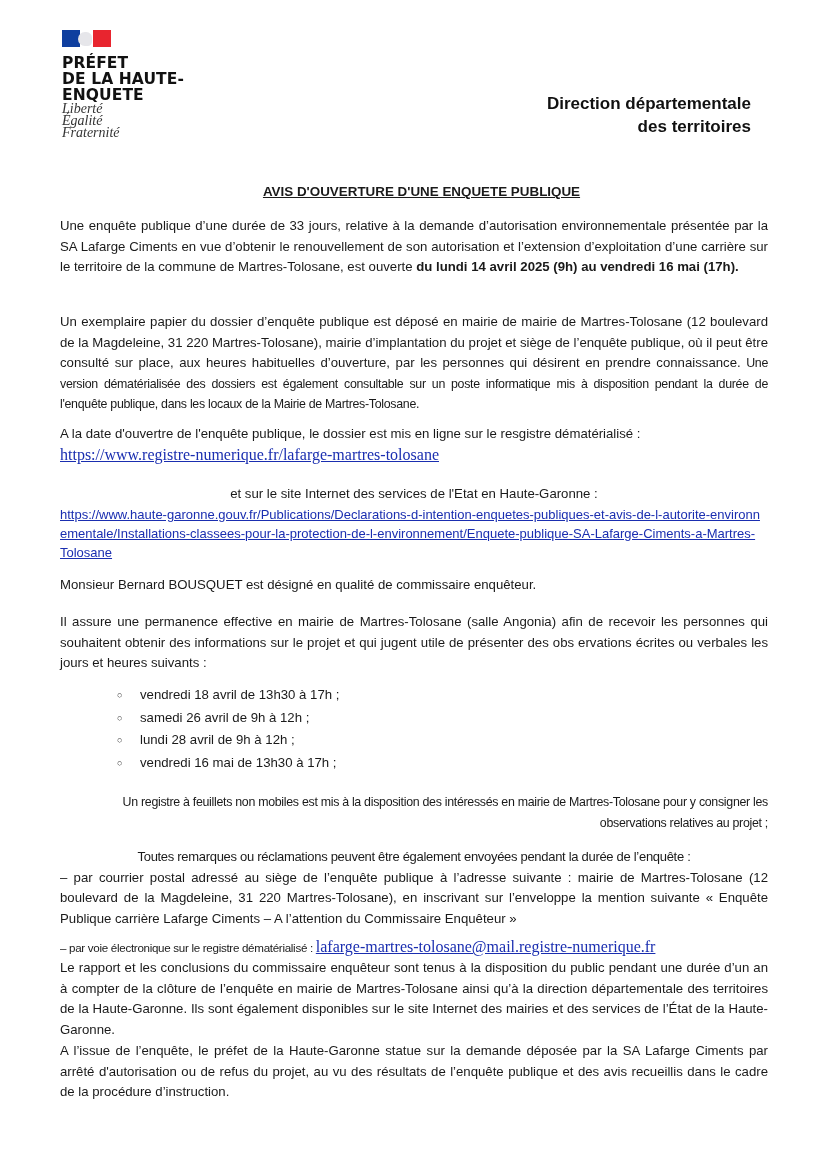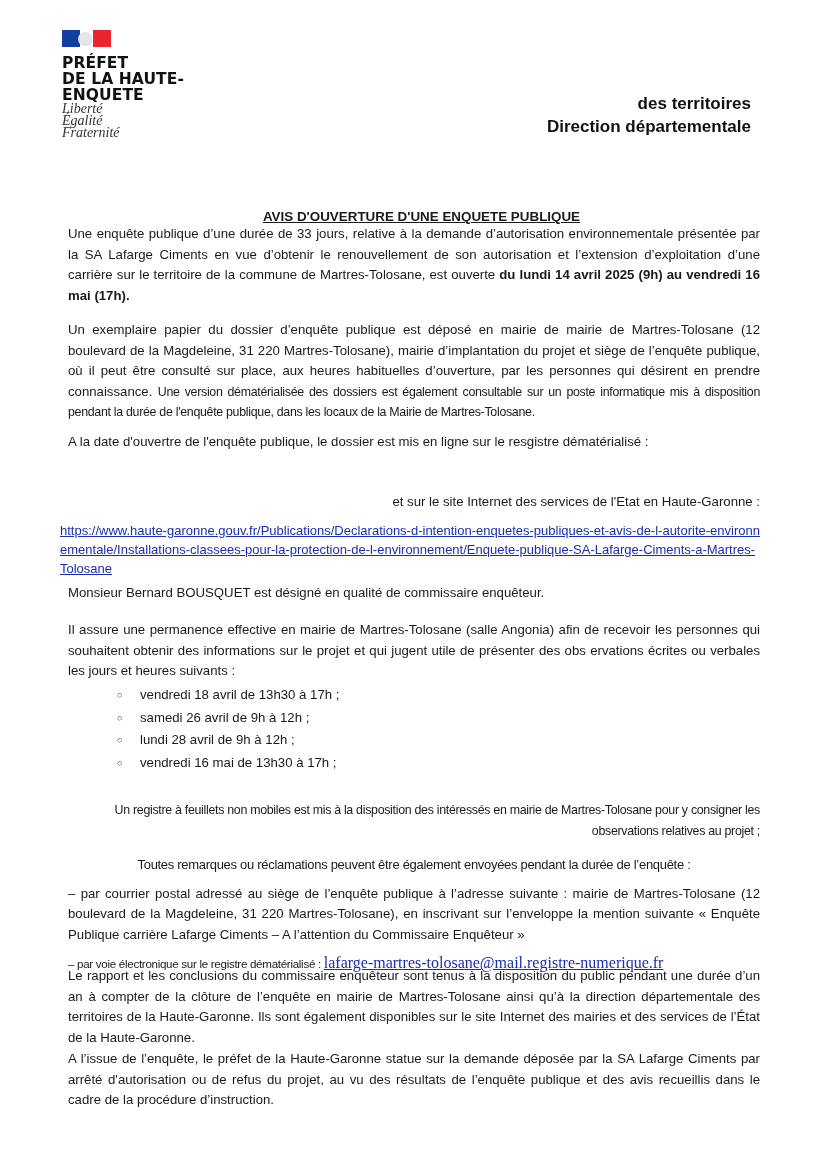--- a/index.html
+++ b/index.html
@@ -6,23 +6,23 @@
   body { width: 827px; height: 1169px; position: relative; overflow: hidden; color: #1a1a1a; font-family: "Liberation Sans", sans-serif; }
   .logo { position: absolute; left: 62px; top: 30px; width: 150px; }
   .flag { width: 49px; height: 17px; display: flex; }
   .flag .blue { width: 18px; height: 17px; background: #0f3f9f; }
   .flag .white { width: 13px; height: 17px; background: #ffffff; position: relative; }
   .flag .red { width: 18px; height: 17px; background: #e8252f; }
   .marianne { position: absolute; left: -2px; top: 2px; width: 14px; height: 14px; border-radius: 50% 40% 30% 50%; background: #e6e6ea; }
   .prefet { margin-top: 8px; font-family: "DejaVu Sans", sans-serif; font-weight: bold; font-size: 15.5px; line-height: 16px; letter-spacing: 0.1px; color: #111; }
   .devise { font-family: "Liberation Serif", serif; font-style: italic; font-size: 14px; line-height: 12px; color: #333; }
   .direction { position: absolute; right: 76px; top: 92px; text-align: right; font-family: "Liberation Sans", sans-serif; font-weight: bold; font-size: 17px; line-height: 23px; color: #111; }
-  .title { position: absolute; left: 16px; right: 0; top: 184px; text-align: center; font-weight: bold; font-size: 13.4px; text-decoration: underline; margin-top: 25px; }
+  .title { position: absolute; left: 16px; right: 0; top: 184px; text-align: center; font-weight: bold; font-size: 13.4px; text-decoration: underline; }
   .content { position: absolute; left: 60px; width: 708px; font-size: 13.2px; line-height: 20.5px; }
-  p { margin: 8px; text-align: justify; }
+  p { margin: 0; text-align: justify; }
   .link-serif { font-family: "Liberation Serif", serif; font-size: 16px; color: #1a2eb0; text-decoration: underline; }
   .link-sans { color: #1a2eb0; text-decoration: underline; font-size: 13px; line-height: 19px; }
   .small { font-size: 12.4px; letter-spacing: -0.3px; }
   ul { list-style: none; margin: 0; padding: 0; }
   ul li { position: relative; padding-left: 80px; height: 22.5px; line-height: 22.5px; font-size: 13.2px; }
   ul li .bullet { position: absolute; left: 57px; top: 0; font-size: 9px; color: #333; }
 </style>
 </head>
 <body>
 
@@ -40,40 +40,41 @@
     <div>ENQUETE</div>
   </div>
   <div class="devise">
     <div>Liberté</div>
     <div>Égalité</div>
     <div>Fraternité</div>
   </div>
 </div>
 
 <div class="direction">
+  <div>Direction départementale</div>
   <div>des territoires</div>
-  <div>Direction départementale</div>
 </div>
 
 <div class="title">AVIS D'OUVERTURE D'UNE ENQUETE PUBLIQUE</div>
 
 <div class="content" style="top:216px;">
   <p><span>Une enquête publique d’une durée de 33 jours, relative à la demande d’autorisation environnementale présentée par la SA Lafarge Ciments en vue d’obtenir le renouvellement de son autorisation et l’extension  d’exploitation d’une carrière sur le territoire de la commune de Martres-Tolosane, est ouverte </span><b>du lundi 14 avril 2025 (9h) au vendredi 16 mai (17h).</b></p>
 </div>
 
 <div class="content" style="top:312px;">
   <p><span>Un exemplaire papier du dossier d’enquête publique est déposé en mairie de mairie de Martres-Tolosane (12 boulevard de la Magdeleine, 31 220 Martres-Tolosane), mairie d’implantation du projet et siège de l’enquête publique, où il peut être consulté sur place, aux heures habituelles d’ouverture, par les personnes qui désirent en prendre connaissance. </span><span class="small">Une version dématérialisée des dossiers est également consultable sur un poste informatique mis à disposition pendant la durée de l'enquête publique, dans les locaux de la Mairie de Martres-Tolosane.</span></p>
 </div>
 
 <div class="content" style="top:424px;">
   <p style="text-align:left;">A la date d'ouvertre de l'enquête publique, le dossier est mis en ligne sur le resgistre dématérialisé :</p>
+  <a class="link-serif">https://www.registre-numerique.fr/lafarge-martres-tolosane</a>
 </div>
 
 <div class="content" style="top:484px;">
-  <p style="text-align:right;">et sur le site Internet des services de l'Etat en Haute-Garonne :</p>
+  <p style="text-align:center;">et sur le site Internet des services de l'Etat en Haute-Garonne :</p>
   <div style="width:700px; word-break:break-all; line-height:19px;"><a class="link-sans">https://www.haute-garonne.gouv.fr/Publications/Declarations-d-intention-enquetes-publiques-et-avis-de-l-autorite-environnementale/Installations-classees-pour-la-protection-de-l-environnement/Enquete-publique-SA-Lafarge-Ciments-a-Martres-Tolosane</a></div>
 </div>
 
 <div class="content" style="top:575px;">
   <p>Monsieur Bernard BOUSQUET est désigné en qualité de commissaire enquêteur.</p>
 </div>
 
 <div class="content" style="top:612px;">
   <p>Il assure une permanence effective en mairie de Martres-Tolosane (salle Angonia) afin de recevoir les personnes qui souhaitent obtenir des informations sur le projet et qui jugent utile de présenter des obs ervations écrites ou verbales les jours et heures suivants :</p>
 </div>

